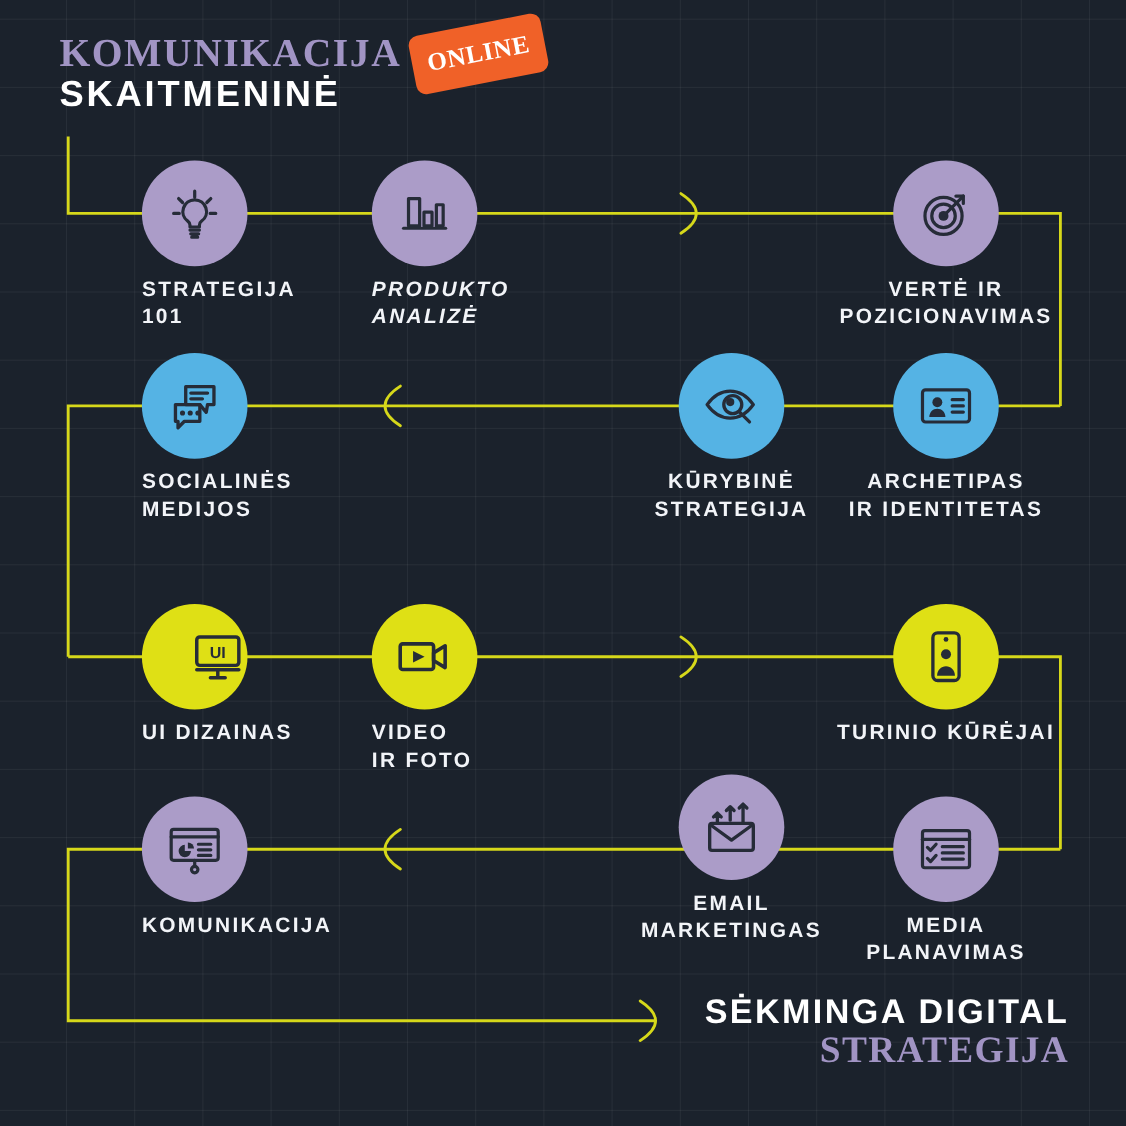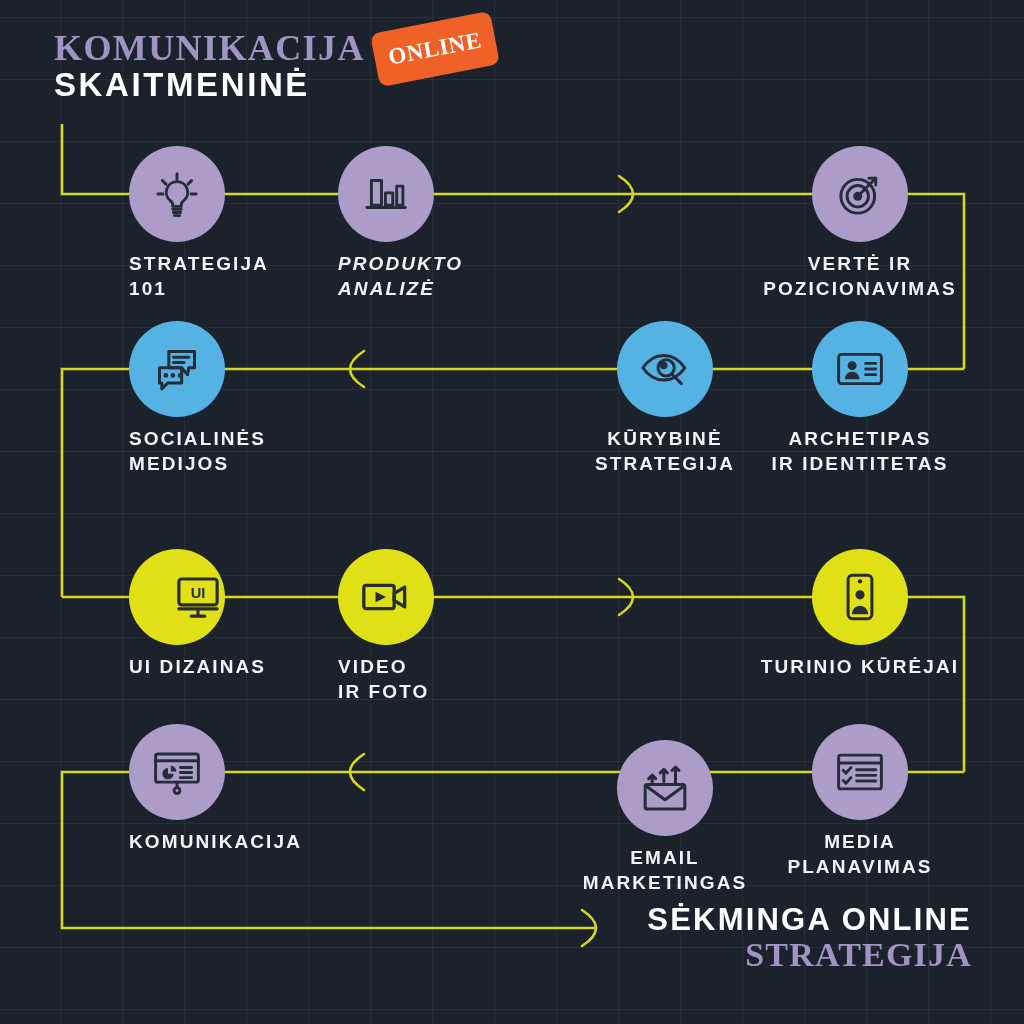--- a/index.html
+++ b/index.html
@@ -316,21 +316,21 @@
           <path d="M18.5 18.5a5 5 0 0 1 5 5h-5z" fill="#262c38" stroke="none"></path>
           <path d="M27 20h10M27 24.5h10M27 29h10"></path>
           <path d="M24 33v5"></path>
           <circle cx="24" cy="40.5" r="2.6"></circle>
         </svg>
       </span>
     </div>
     <div class="node-label lbl-left">KOMUNIKACIJA</div>
   </div>
 
-  <div class="node" style="left:665px; top:788px;">
+  <div class="node" style="left:665px; top:752px;">
     <div class="bubble" style="background:#ab9cc8;">
       <span>
         <svg width="56" height="56" viewBox="0 0 48 48" fill="none" stroke="#262c38" stroke-width="2.6" stroke-linecap="round" stroke-linejoin="round">
           <path d="M13 20v-7M13 13l-3 3M13 13l3 3"></path>
           <path d="M23 18.5V8M23 8l-3 3M23 8l3 3"></path>
           <path d="M33 20V6M33 6l-3 3M33 6l3 3"></path>
           <rect x="7" y="21" width="34" height="21" rx="1.8"></rect>
           <path d="M7.8 22.3L24 34l16.2-11.7"></path>
         </svg>
       </span>
@@ -349,17 +349,17 @@
           <path d="M9 31.5l2.5 2.5 4.5-5"></path>
           <path d="M21 22h17M21 27h17M21 32h17"></path>
         </svg>
       </span>
     </div>
     <div class="node-label">MEDIA
 PLANAVIMAS</div>
   </div>
 
   <div id="footer">
-    <div id="footer-line1">SĖKMINGA ONLINE</div>
+    <div id="footer-line1">SĖKMINGA DIGITAL</div>
     <div id="footer-line2">STRATEGIJA</div>
   </div>
 
 </div>
 
 </body></html>

